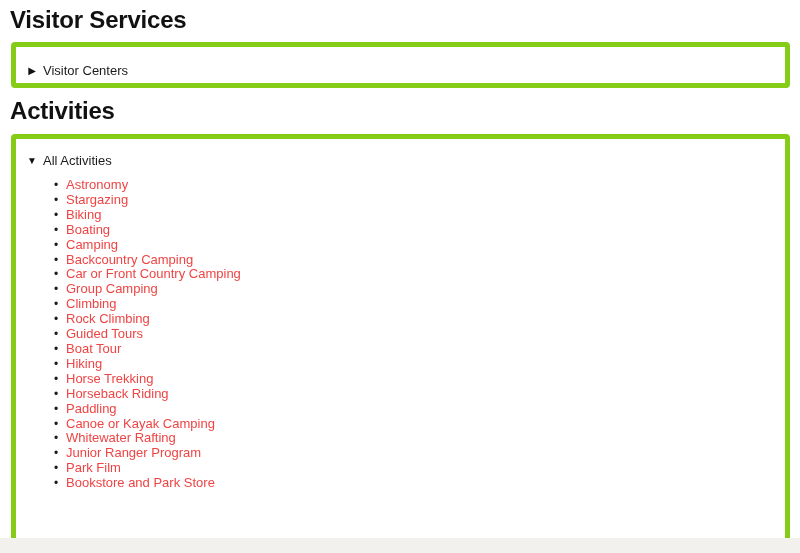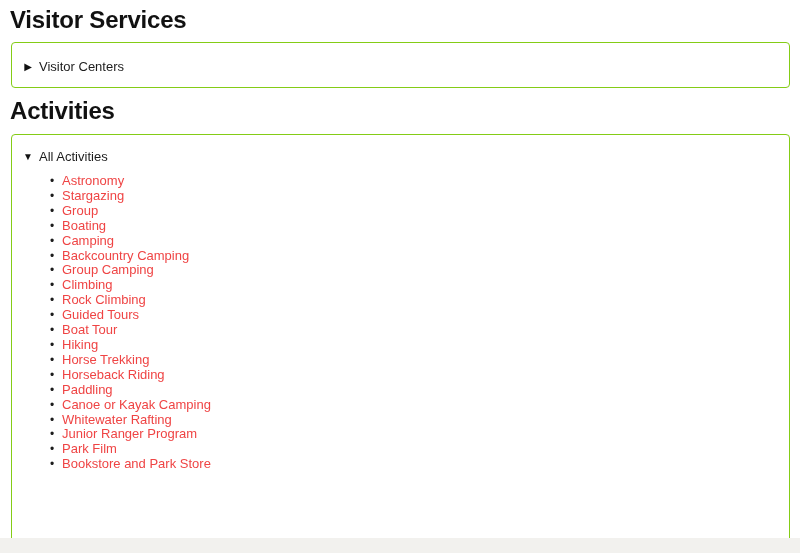--- a/index.html
+++ b/index.html
@@ -58,21 +58,21 @@
     left: 10px;
     top: 98px;
   }
 
   .card {
     position: absolute;
     left: 11px;
     width: 779px;
     box-sizing: border-box;
     background: #ffffff;
-    border: 1px solid #84cc16;
+    border: 5px solid #84cc16;
     border-radius: 4px;
   }
 
   #card-visitor-centers {
     top: 42px;
     height: 46px;
   }
 
   #card-activities {
     top: 134px;
@@ -180,24 +180,25 @@
 
   <div class="card" id="card-activities">
     <div class="disclosure">
       <div class="disclosure-summary" id="summary-all-activities">
         <span class="tri expanded"></span>
         <span class="summary-label">All Activities</span>
       </div>
       <ul class="activity-list" id="activity-list">
           <li>Astronomy</li>
           <li>Stargazing</li>
-          <li>Group</li>
+          <li>Biking</li>
           <li>Boating</li>
           <li>Camping</li>
           <li>Backcountry Camping</li>
+          <li>Car or Front Country Camping</li>
           <li>Group Camping</li>
           <li>Climbing</li>
           <li>Rock Climbing</li>
           <li>Guided Tours</li>
           <li>Boat Tour</li>
           <li>Hiking</li>
           <li>Horse Trekking</li>
           <li>Horseback Riding</li>
           <li>Paddling</li>
           <li>Canoe or Kayak Camping</li>

